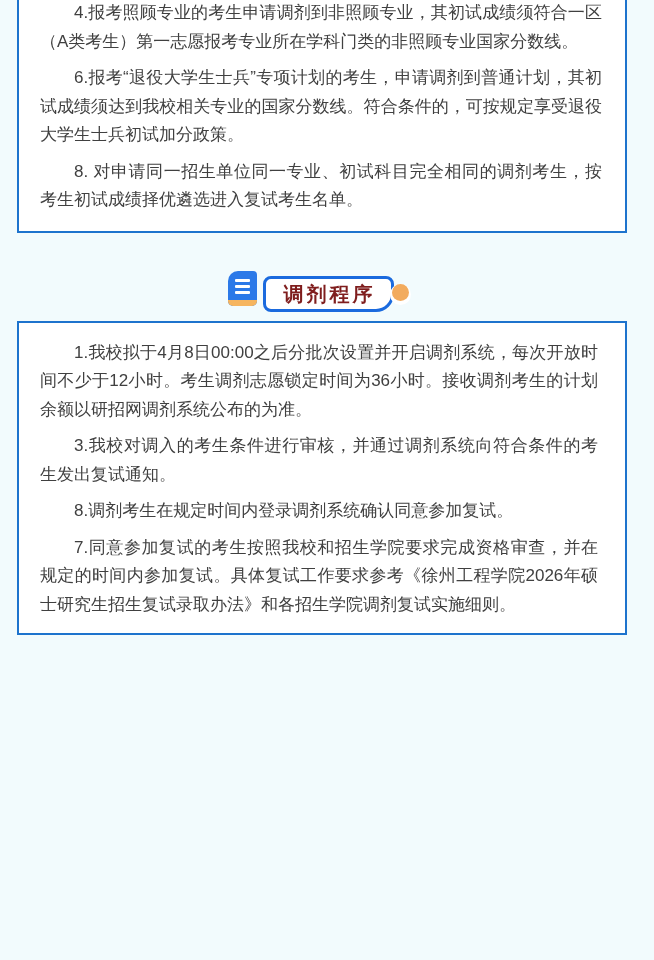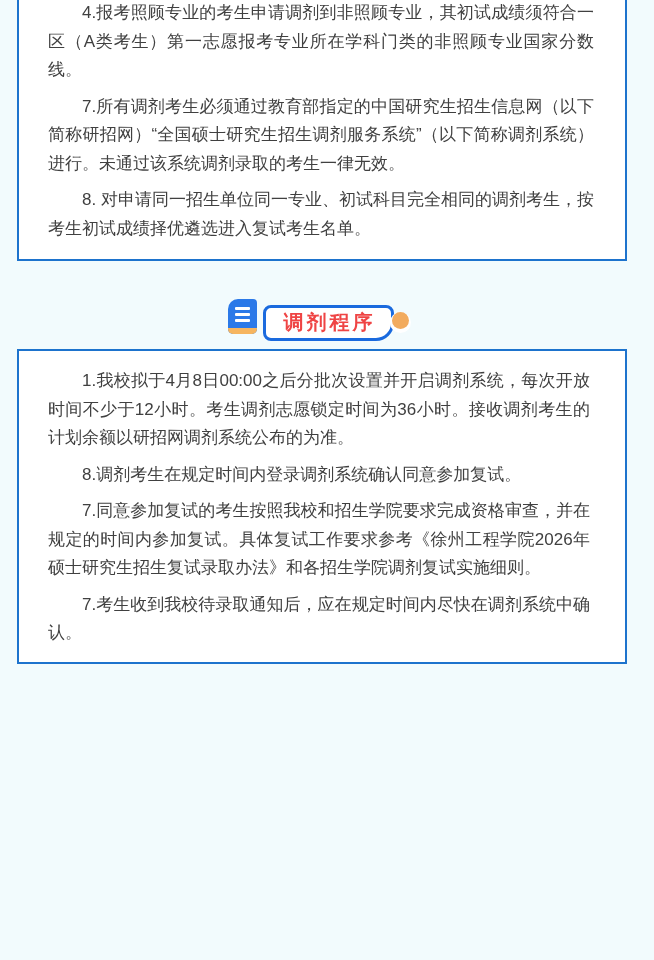--- a/index.html
+++ b/index.html
@@ -12,21 +12,21 @@
   .canvas { position: relative; width: 654px; height: 960px; overflow: hidden; }
 
   .box {
     box-sizing: border-box;
     width: 610px;
     margin-left: 17px;
     background: #ffffff;
     border: 2px solid #1d73cd;
   }
   .box p {
-    margin: 8px 16px;
+    margin: 8px 8px;
     padding: 0;
     font-size: 17px;
     line-height: 28.5px;
     color: #404040;
     text-indent: 2em;
     text-align: justify;
   }
   .box p:first-child { margin-top: 0; }
   .box p:last-child  { margin-bottom: 0; }
 
@@ -60,21 +60,21 @@
     background: #ffffff; border-radius: 1px;
     box-shadow: 0 6px 0 #ffffff, 0 12px 0 #ffffff;
   }
   .pill {
     margin-left: 6px;
     box-sizing: border-box;
     height: 36px; min-width: 131px;
     border: 3px solid #1a6ade;
     border-radius: 8px 8px 18px 8px;
     background: #ffffff;
-    color: #ef4444;
+    color: #7f1d1d;
     font-weight: 700;
     font-size: 20px;
     letter-spacing: 3px;
     display: flex; align-items: center; justify-content: center;
     padding: 0 10px 0 13px;
     flex: 0 0 auto;
     margin-top: 12px;
   }
   .dot {
     width: 17px; height: 17px;
@@ -86,35 +86,35 @@
     flex: 0 0 auto;
   }
 </style>
 </head>
 <body>
 
 <div class="canvas">
 
   <section class="box box1">
     <p>4.报考照顾专业的考生申请调剂到非照顾专业，其初试成绩须符合一区（A类考生）第一志愿报考专业所在学科门类的非照顾专业国家分数线。</p>
-    <p>7.所有调剂考生必须通过教育部指定的中国研究生招生信息网（以下简称研招网）“全国硕士研究生招生调剂服务系统”（以下简称调剂系统）进行。未通过该系统调剂录取的考生一律无效。</p>
+    <p>6.报考“退役大学生士兵”专项计划的考生，申请调剂到普通计划，其初试成绩须达到我校相关专业的国家分数线。符合条件的，可按规定享受退役大学生士兵初试加分政策。</p>
     <p>8. 对申请同一招生单位同一专业、初试科目完全相同的调剂考生，按考生初试成绩择优遴选进入复试考生名单。</p>
   </section>
 
   <div class="section-header">
     <span class="icon-book">
       <span class="bar"></span>
       <span class="lines"></span>
     </span>
     <span class="pill">
       <span>调剂程序</span>
     </span>
     <span class="dot"></span>
   </div>
 
   <section class="box box2">
     <p>1.我校拟于4月8日00:00之后分批次设置并开启调剂系统，每次开放时间不少于12小时。考生调剂志愿锁定时间为36小时。接收调剂考生的计划余额以研招网调剂系统公布的为准。</p>
+    <p>3.我校对调入的考生条件进行审核，并通过调剂系统向符合条件的考生发出复试通知。</p>
     <p>8.调剂考生在规定时间内登录调剂系统确认同意参加复试。</p>
     <p>7.同意参加复试的考生按照我校和招生学院要求完成资格审查，并在规定的时间内参加复试。具体复试工作要求参考《徐州工程学院2026年硕士研究生招生复试录取办法》和各招生学院调剂复试实施细则。</p>
-    <p>7.考生收到我校待录取通知后，应在规定时间内尽快在调剂系统中确认。</p>
   </section>
 
 </div>
 
 </body></html>

